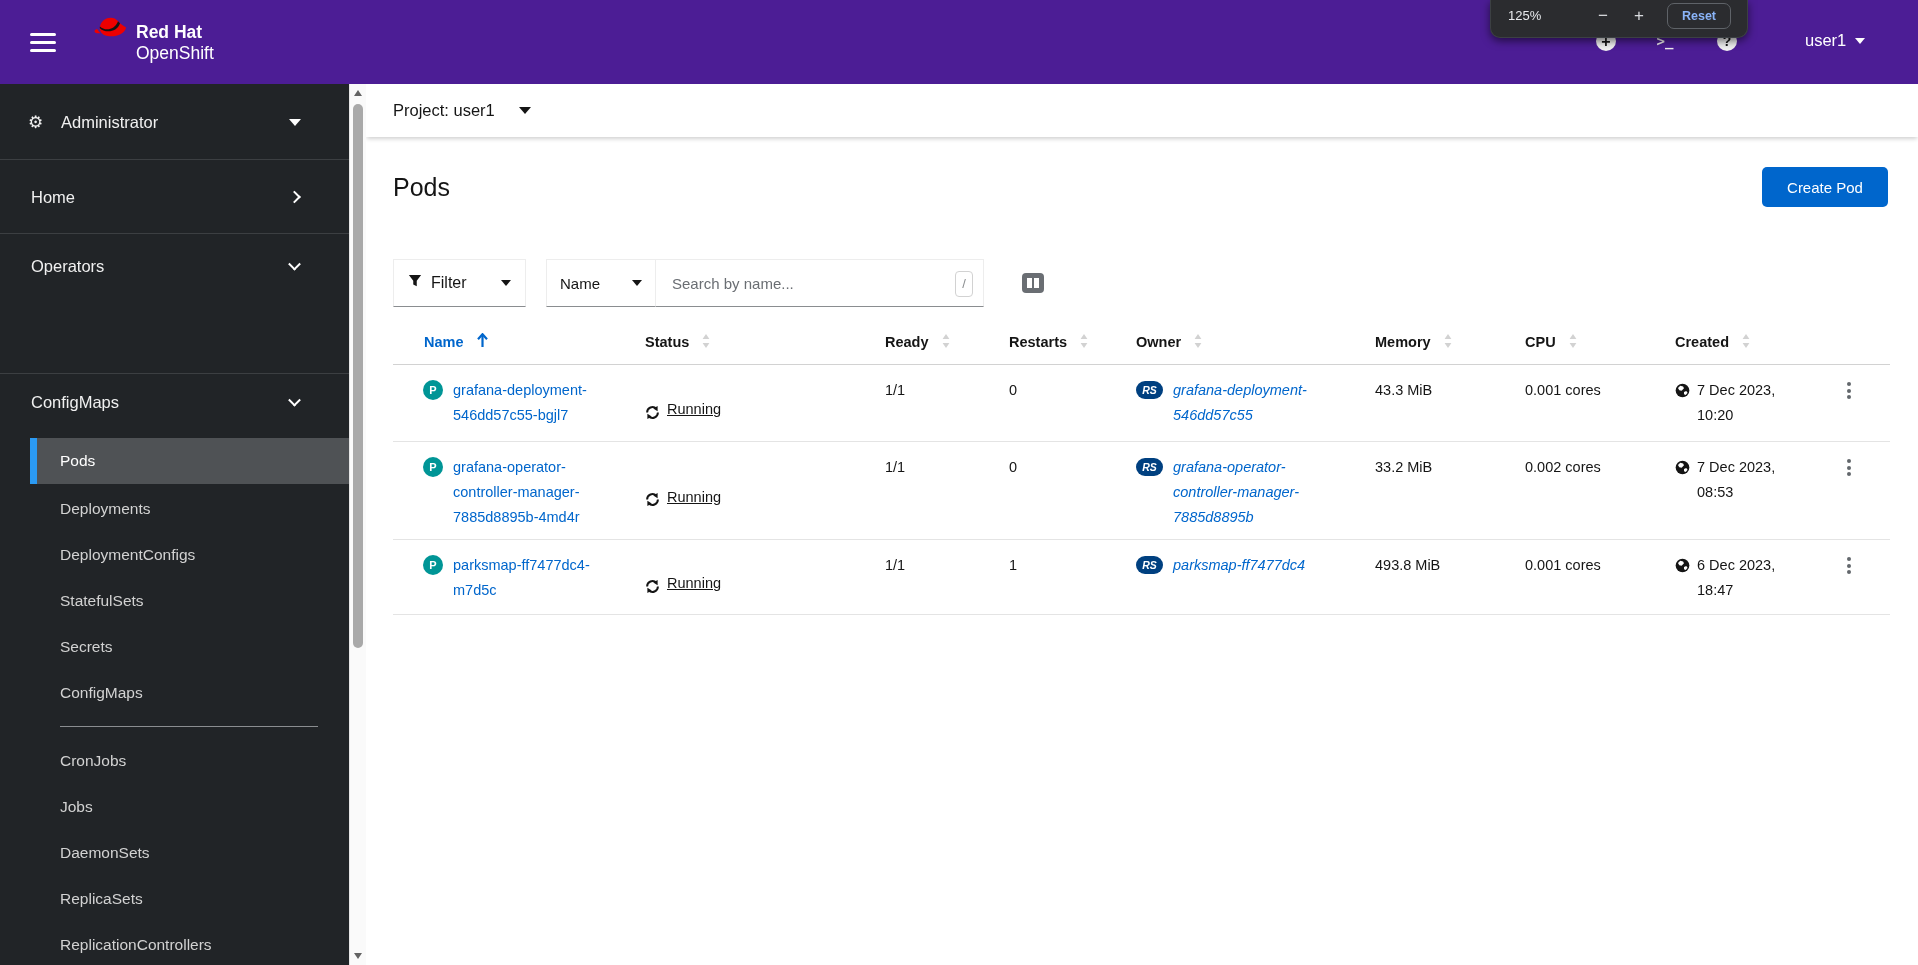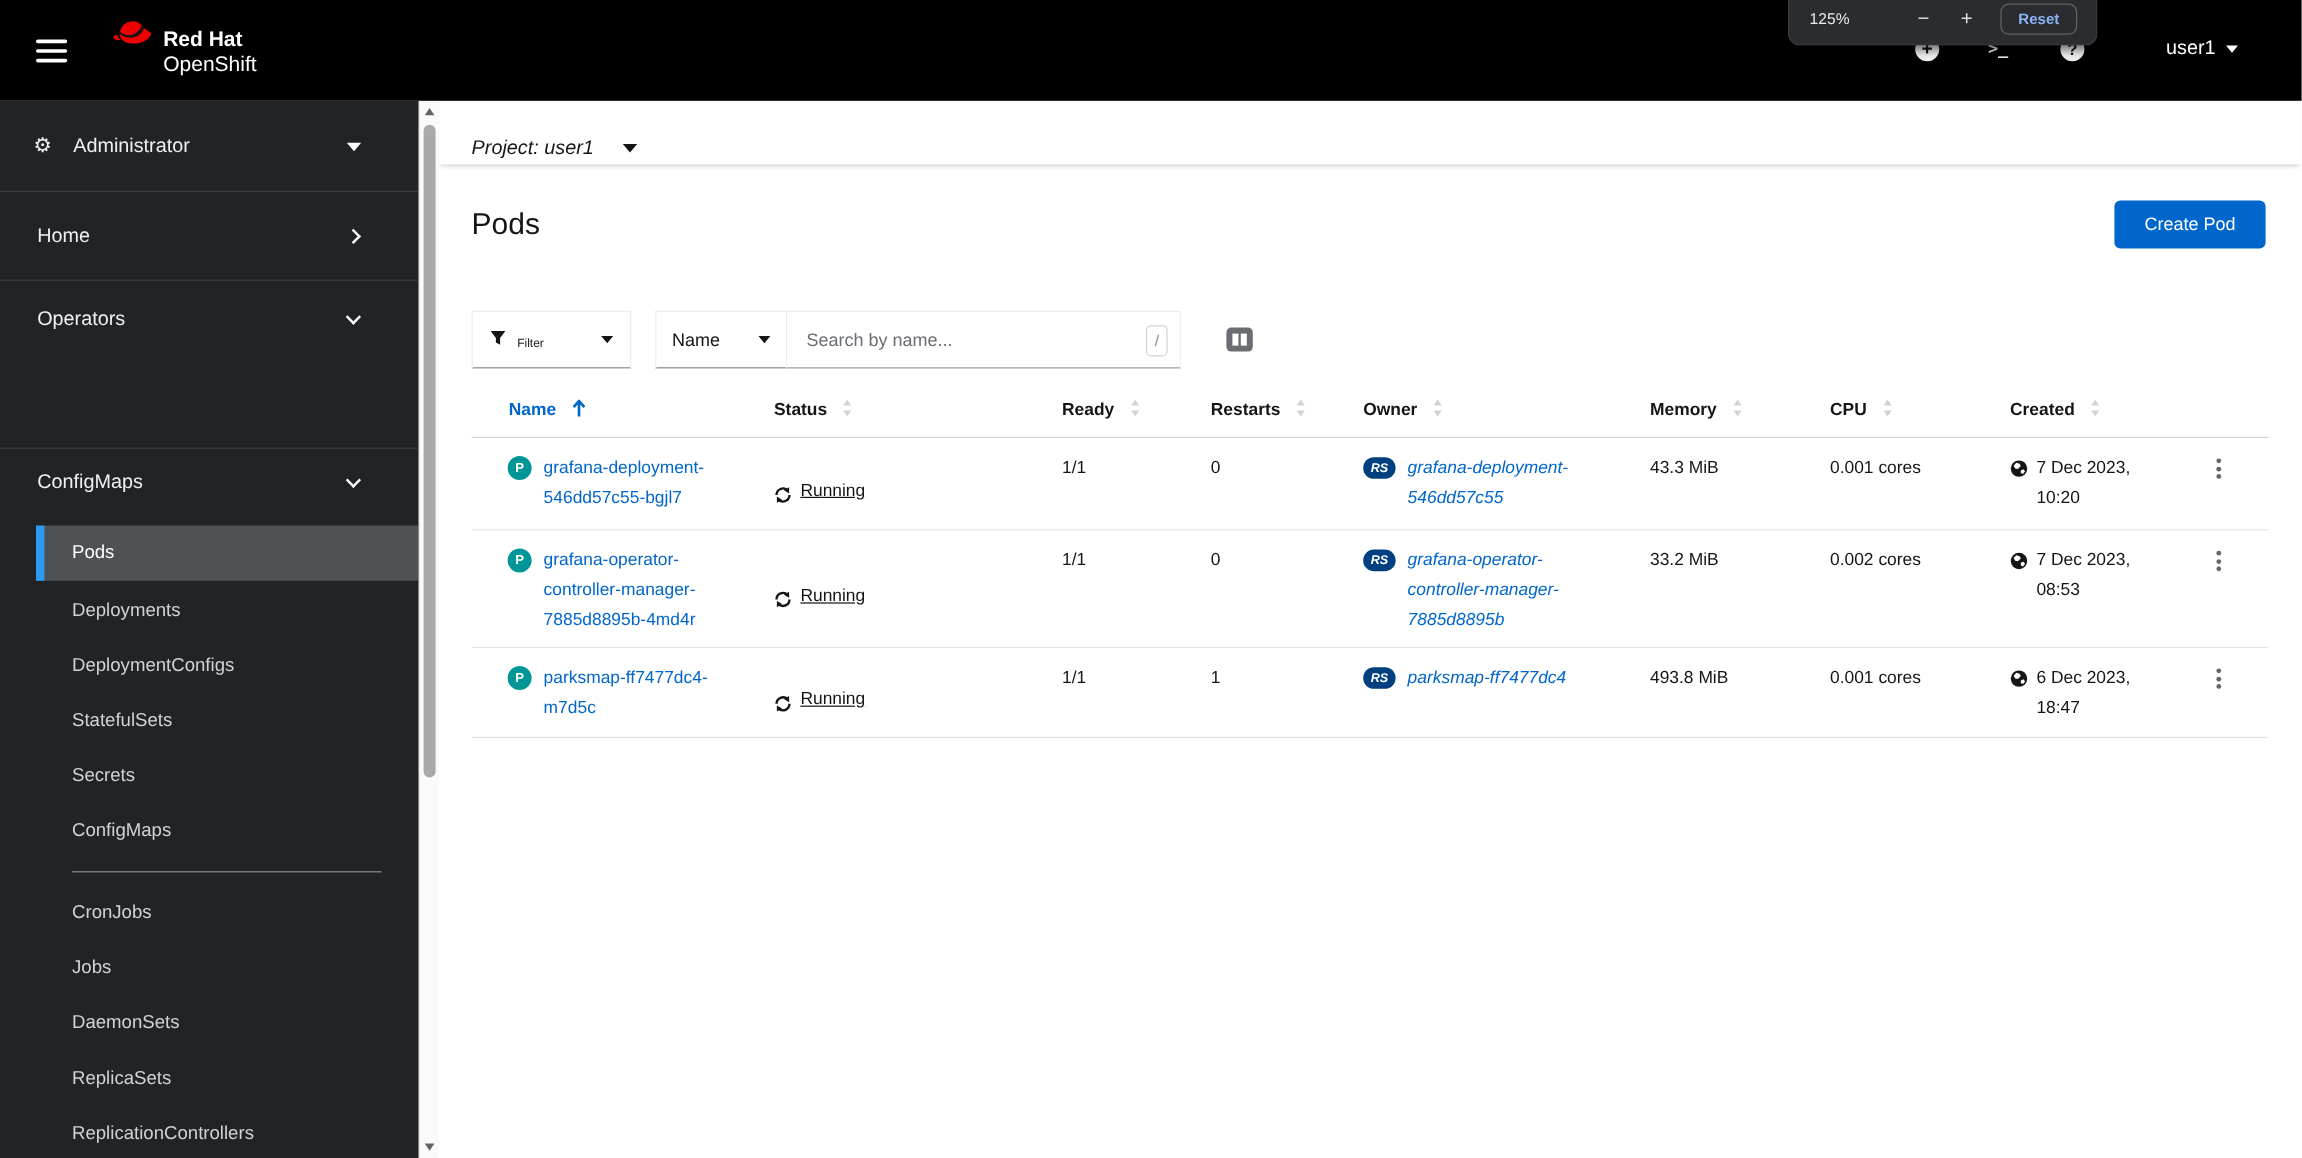--- a/index.html
+++ b/index.html
@@ -1,20 +1,20 @@
 <!DOCTYPE html>
 <html><head>
 <meta charset="utf-8">
 <style>
   * { margin:0; padding:0; box-sizing:border-box; }
   html,body { width:1918px; height:965px; overflow:hidden;
     font-family:"Liberation Sans","DejaVu Sans",sans-serif; background:#fff; color:#151515; }
 
   
-  .masthead { position:absolute; left:0; top:0; width:1918px; height:84px; background:#000000; z-index:30; }
+  .masthead { position:absolute; left:0; top:0; width:1918px; height:84px; background:#4c1d95; z-index:30; }
   .hamburger { position:absolute; left:30px; top:33px; width:26px; height:19px; display:flex; flex-direction:column; justify-content:space-between; background:none; border:none; cursor:pointer; }
   .hamburger span { display:block; height:3px; border-radius:1.5px; background:#fff; }
   .brand { position:absolute; left:90px; top:12px; display:flex; gap:8px; }
   .brand-text { padding-top:10px; color:#fff; font-size:17.5px; line-height:21px; }
   .brand-text .b1 { font-weight:bold; }
   .mast-icon { position:absolute; top:31px; width:20px; height:20px; border-radius:50%; background:#f0f0f0; color:#151515; text-align:center; font-weight:bold; border:none; }
   .icon-plus::before { content:"+"; font-size:16px; line-height:19px; display:block; }
   .icon-help::before { content:"?"; font-size:14px; line-height:19px; display:block; }
   .icon-term { position:absolute; top:31px; width:26px; height:20px; background:none; border:none; color:#ededed; font-family:"DejaVu Sans Mono",monospace; font-weight:bold; font-size:14px; }
   .icon-term::before { content:">_"; }
@@ -50,31 +50,31 @@
   
   .scrollstrip { position:absolute; left:349px; top:84px; width:17px; bottom:0; background:#fafafa; border-left:1px solid #e6e6e6; z-index:11; }
   .scroll-thumb { position:absolute; left:3px; top:20px; width:10px; height:544px; background:#a9a9a9; border-radius:5px; }
   .scroll-up, .scroll-dn { position:absolute; left:4px; width:0; height:0; border-left:4.5px solid transparent; border-right:4.5px solid transparent; }
   .scroll-up { top:6px; border-bottom:6px solid #636363; }
   .scroll-dn { bottom:6px; border-top:6px solid #636363; }
 
   
   .main { position:absolute; left:366px; top:84px; right:0; bottom:0; background:#fff; }
   .project-bar { position:relative; height:53px; background:#fff; box-shadow:0 3px 4px -1px rgba(0,0,0,.18); z-index:5; }
-  .project-btn { position:absolute; left:27px; top:13px; height:53px; display:flex; align-items:center; gap:24px; background:none; border:none; font-size:16.5px; color:#151515; cursor:pointer;font-style:italic; }
+  .project-btn { position:absolute; left:27px; top:0; height:53px; display:flex; align-items:center; gap:24px; background:none; border:none; font-size:16.5px; color:#151515; cursor:pointer; }
   .caret-down-k { width:0; height:0; border-left:6px solid transparent; border-right:6px solid transparent; border-top:7px solid #151515; }
   .page-body { position:absolute; left:0; top:53px; right:0; bottom:0; }
   .page-title { position:absolute; left:27px; top:36px; font-size:25px; font-weight:500; color:#151515; }
   .create-btn { position:absolute; right:30px; top:30px; width:126px; height:40px; background:#0066cc; color:#fff; border:none; border-radius:5px; font-size:15px; cursor:pointer; }
 
   
   .toolbar { position:absolute; left:27px; top:122px; height:48px; display:flex; align-items:center; }
   .ctl { height:48px; background:#fff; border:1px solid #ededed; border-bottom-color:#8a8d90; display:flex; align-items:center; }
   .filter-box { width:133px; padding:0 14px; justify-content:space-between; cursor:pointer; }
-  .filter-left { display:flex; align-items:flex-end; gap:9px; font-size:10px; }
+  .filter-left { display:flex; align-items:flex-start; gap:9px; font-size:16px; }
   .name-box { width:110px; margin-left:20px; padding:0 13px; justify-content:space-between; cursor:pointer; font-size:15px; }
   .search-box { width:328px; border-left:none; position:relative; }
   .search-input { width:100%; height:100%; border:none; outline:none; padding:0 36px 0 16px; font-size:15px; color:#14532d; font-family:inherit; }
   .search-input::placeholder { color:#6a6e73; }
   .slash-key { position:absolute; right:10px; top:11px; width:18px; height:26px; border:1px solid #d2d2d2; border-radius:4px; color:#8a8d90; font-size:13px; line-height:24px; text-align:center; }
   .caret-sel { width:0; height:0; border-left:5px solid transparent; border-right:5px solid transparent; border-top:6px solid #151515; }
   .cols-btn { margin-left:38px; width:22px; height:20px; background:#6a6e73; border:none; border-radius:4px; display:flex; align-items:center; justify-content:center; gap:2px; cursor:pointer; }
   .cols-btn i { display:block; width:5px; height:10px; background:#fff; }
 
   

